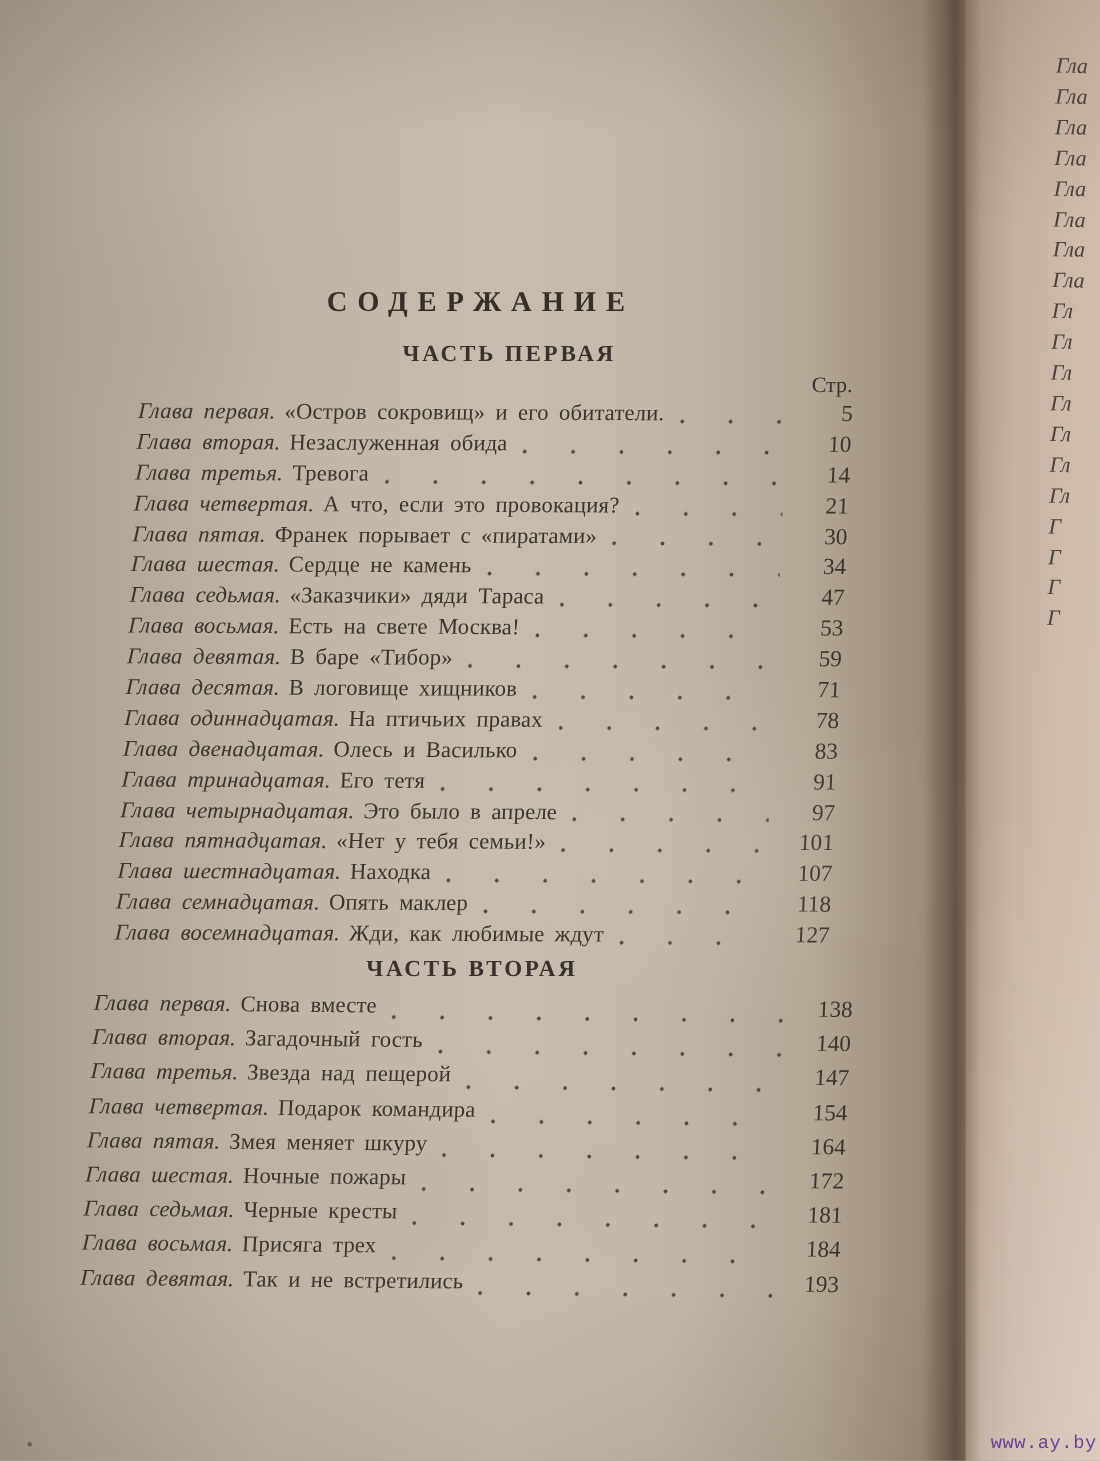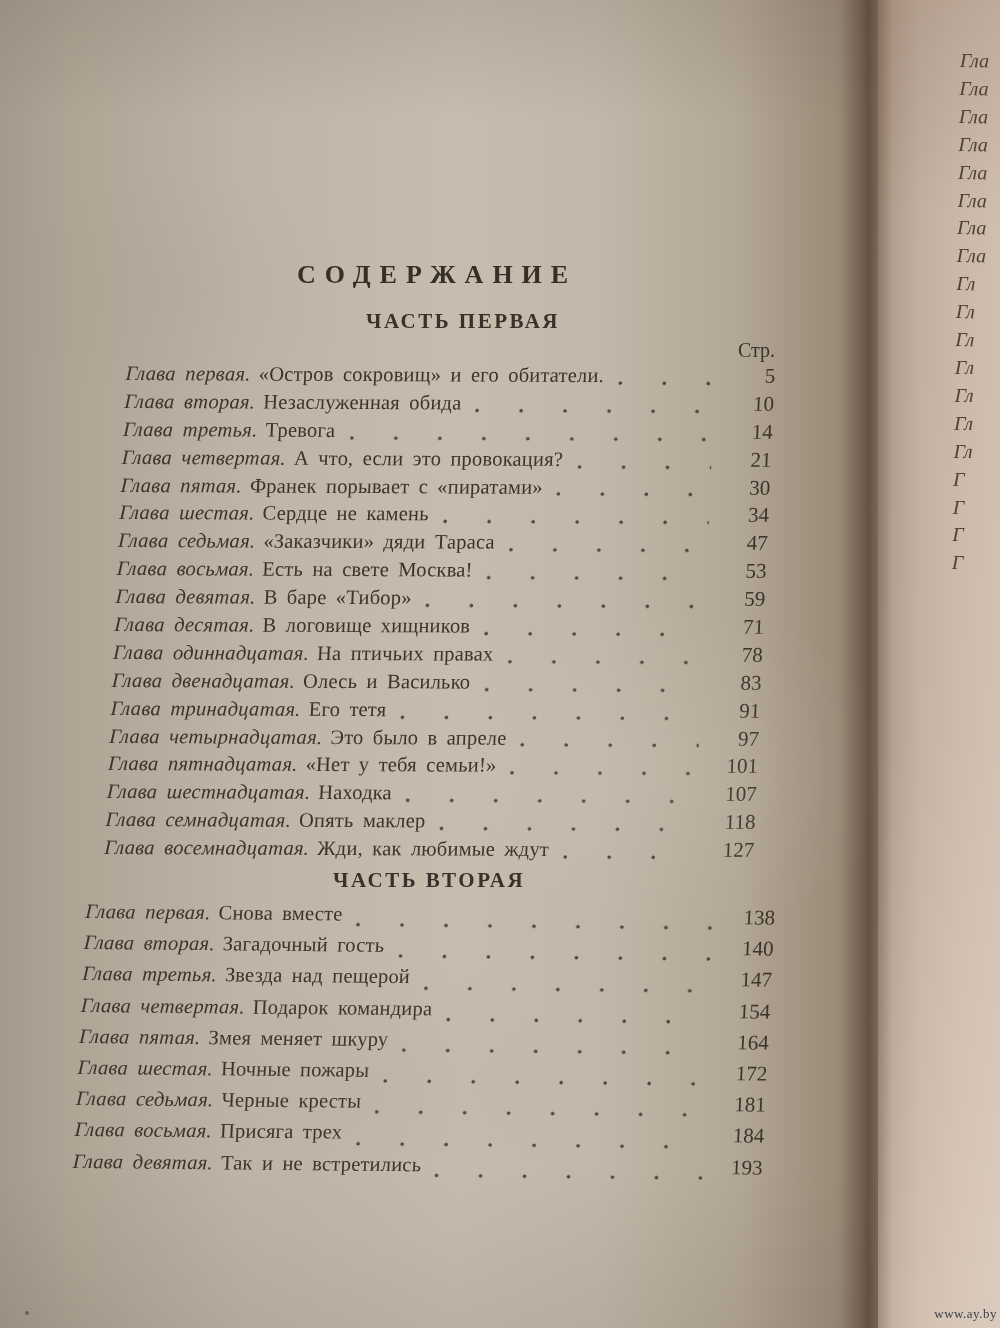--- a/index.html
+++ b/index.html
@@ -75,22 +75,22 @@
 
   
   #fragments{
     position:absolute;left:960px;top:47px;width:60px;
     transform:rotate(0.9deg);transform-origin:0 0;
     font-style:italic;font-size:20px;color:#4b4238;line-height:27.9px;white-space:nowrap;
   }
 
   .watermark{
     position:absolute;right:3px;bottom:6px;
-    font-family:Liberation Serif, serif;
-    font-size:13px;color:#0f172a;opacity:.8;letter-spacing:.5px;
+    font-family:Liberation Mono, monospace;
+    font-size:17px;color:#4c1d95;opacity:.8;letter-spacing:.5px;
   }
   .speck{position:absolute;left:25px;top:1311px;width:4px;height:4px;border-radius:50%;background:rgba(62,52,42,.55);}
 </style>
 </head>
 <body>
 
 <div class="photo">
 
   <div class="main-page">
 

